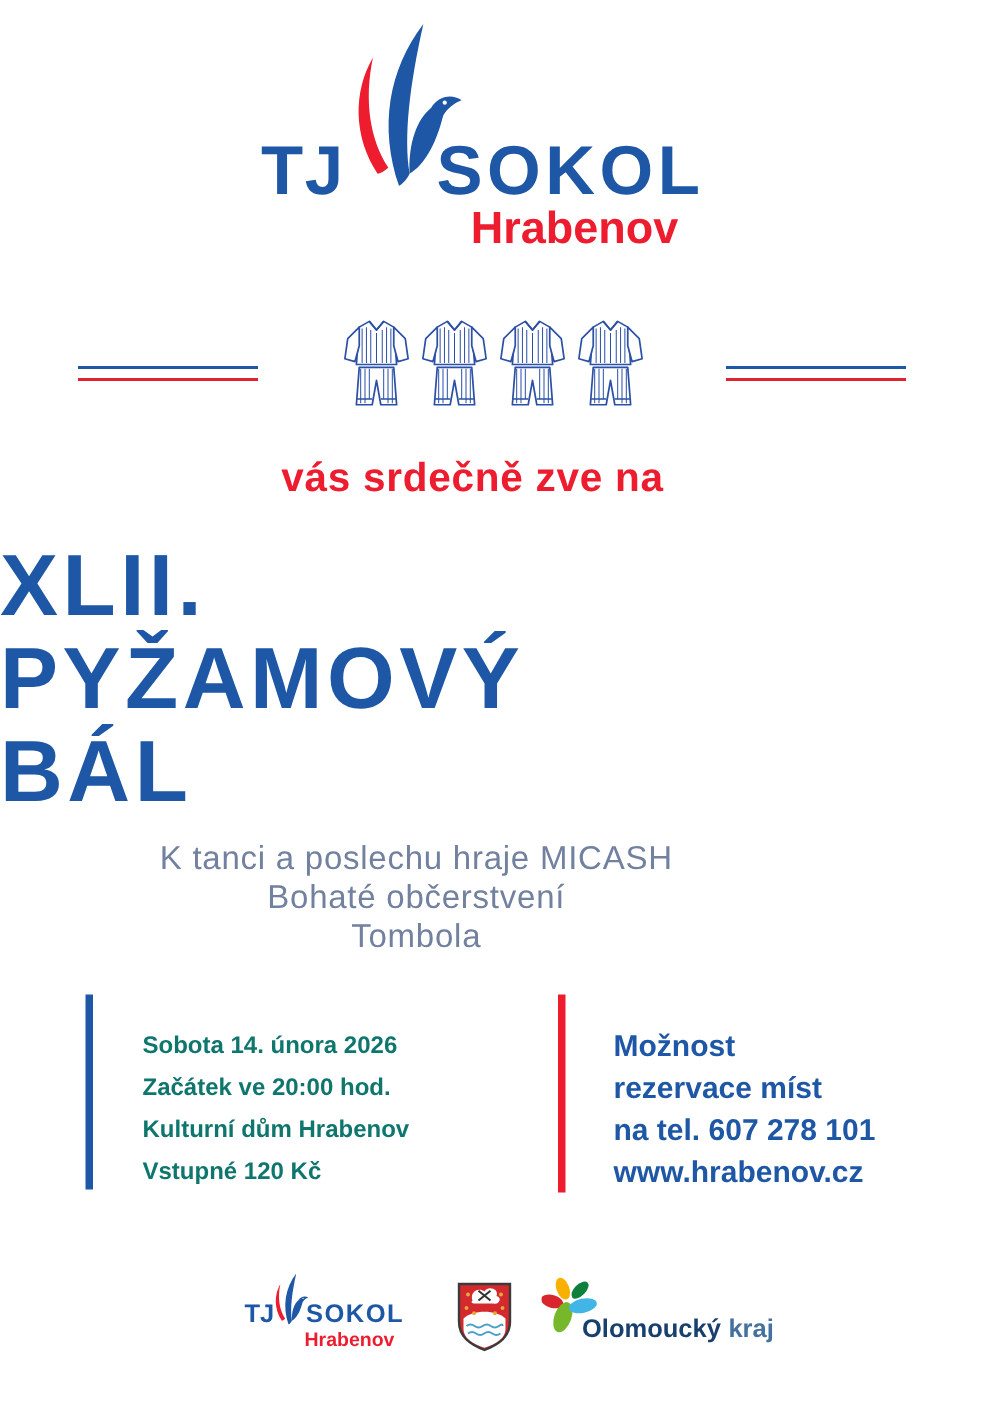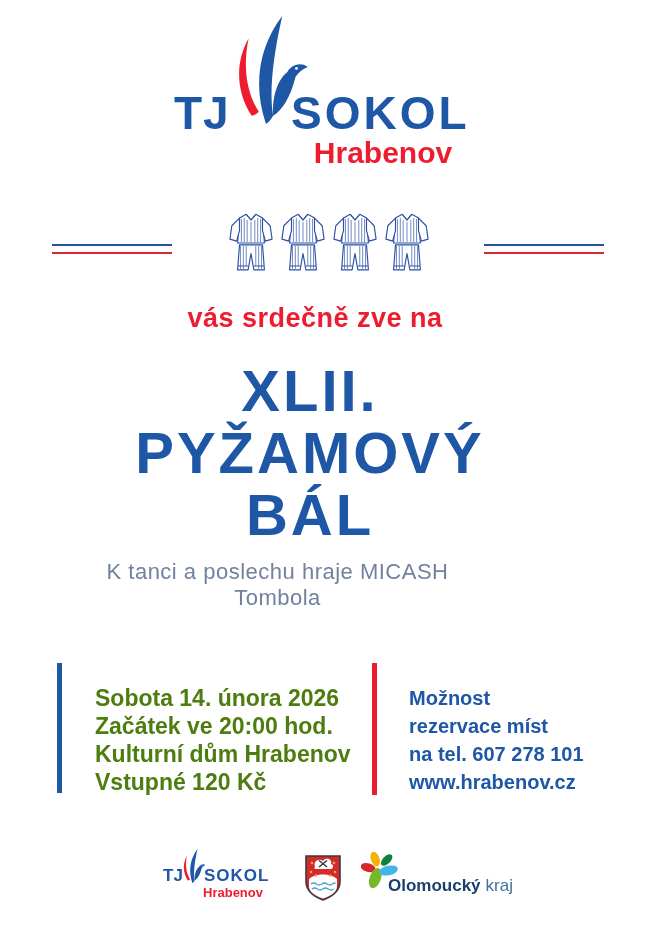--- a/index.html
+++ b/index.html
@@ -41,53 +41,53 @@
   .rule-blue { background: #1d57a5; }
   .rule-red  { background: #e02330; }
 
   
   .tagline {
     left: 0; top: 303px; width: 630px; text-align: center;
     font-size: 27px; font-weight: 800; color: #ed1c2e;
     letter-spacing: 0.5px;
   }
   .title {
-    left: 0; top: 360px; width: 620px; text-align: center;
+    left: 0; top: 360px; width: 620px; 
     font-size: 58px; line-height: 62px; font-weight: 800;
     color: #1d57a5; letter-spacing: 3px; margin: 0;
   }
   .subtitle {
     left: 0; top: 559px; width: 555px; text-align: center;
     font-size: 22px; line-height: 26px; font-weight: 400;
     color: #72819f; letter-spacing: 0.5px;
   }
 
   
   .bar-blue { left: 57px;  top: 663px; width: 5px; height: 130px; background: #1d57a5; }
   .bar-red  { left: 372px; top: 663px; width: 5px; height: 132px; background: #ed1c2e; }
   .event-info {
     left: 95px; top: 684px;
-    font-size: 23px; line-height: 28px; font-weight: 800; color: #4d7c0f;
+    font-size: 16px; line-height: 28px; font-weight: 800; color: #0f766e;
   }
   .reservation-info {
     left: 409px; top: 684px;
     font-size: 20px; line-height: 28px; font-weight: 800; color: #1d57a5;
   }
   .website-line { }
 
   
   .f-logo-tj   { left: 163px; top: 867px; font-size: 17px; font-weight: 800; line-height: 1; color: #1d57a5; }
   .falcon-small{ left: 180px; top: 849px; width: 26px; height: 36px; }
   .f-logo-sokol{ left: 204px; top: 867px; font-size: 17px; font-weight: 800; line-height: 1; color: #1d57a5; letter-spacing: 1px; }
   .f-logo-town { left: 201px; top: 886px; width: 64px; text-align: center; font-size: 13px; font-weight: 800; line-height: 1; color: #ed1c2e; }
   .coat-svg    { left: 303px; top: 853px; width: 40px; height: 50px; }
   .flower-svg  { left: 361px; top: 850px; width: 38px; height: 41px; }
   .region-text { left: 388px; top: 877px; font-size: 17px; line-height: 1; white-space: nowrap; }
   .region-bold { font-weight: 800; color: #17406e; }
-  .region-reg  { font-weight: 400; color: #44719e; margin-left: 5px; }
+  .region-reg  { font-weight: 700; color: #44719e; margin-left: 5px; }
 </style>
 </head>
 <body>
 
 <svg width="0" height="0" style="position:absolute" aria-hidden="true">
   <defs>
     <g id="falcon">
       <path fill="#ed1c2e" d="M24,98 C8,74 8,44 21,22 C15,50 19,76 31,94 C29,96 26,98 24,98 Z"></path>
       <path fill="#1d57a5" d="M38,106 C25,68 31,30 54,0 C45,40 41,74 45,98 C43,102 40,105 38,106 Z"></path>
       <path fill="#1d57a5" d="M45,98 C44,78 50,62 59,55 C63,48 72,45 79,50 C74,52 70,55 67,60 C62,80 54,93 45,98 Z"></path>
@@ -161,20 +161,21 @@
   <div class="abs tagline">vás srdečně zve na</div>
 
   <h1 class="abs title">
     <div>XLII.</div>
     <div>PYŽAMOVÝ</div>
     <div>BÁL</div>
   </h1>
 
   <div class="abs subtitle">
     <div>K tanci a poslechu hraje MICASH</div>
+    <div>Bohaté občerstvení</div>
     <div>Tombola</div>
   </div>
 
   <div class="abs bar-blue"></div>
   <div class="abs event-info">
     <div>Sobota 14. února 2026</div>
     <div>Začátek ve 20:00 hod.</div>
     <div>Kulturní dům Hrabenov</div>
     <div>Vstupné 120 Kč</div>
   </div>

